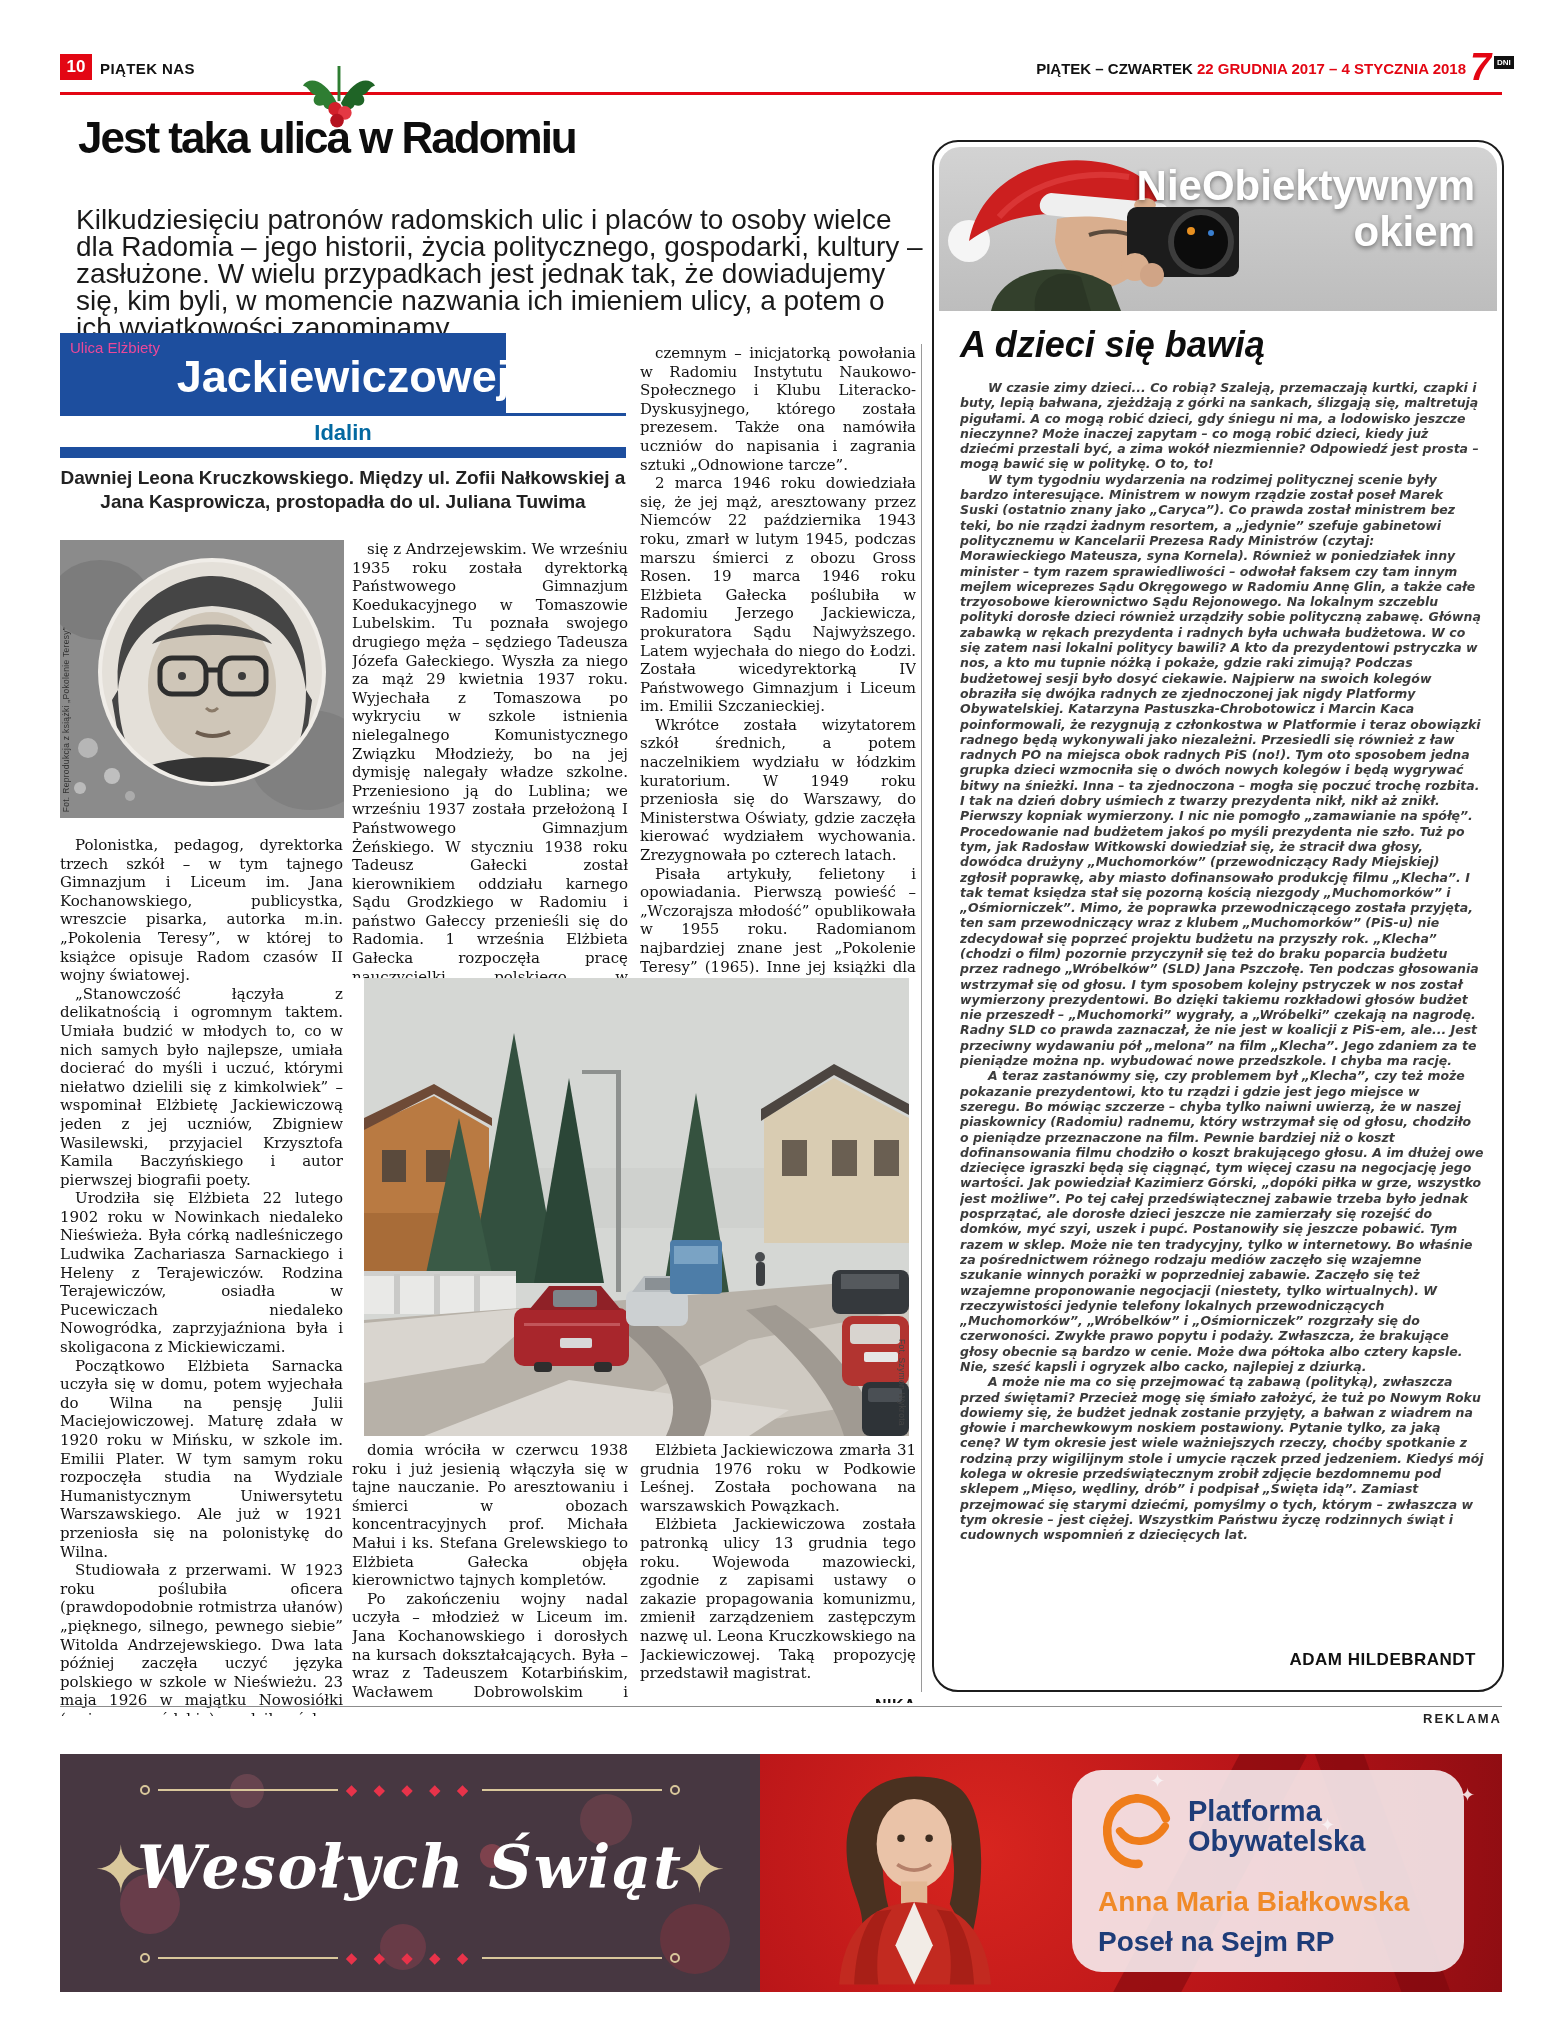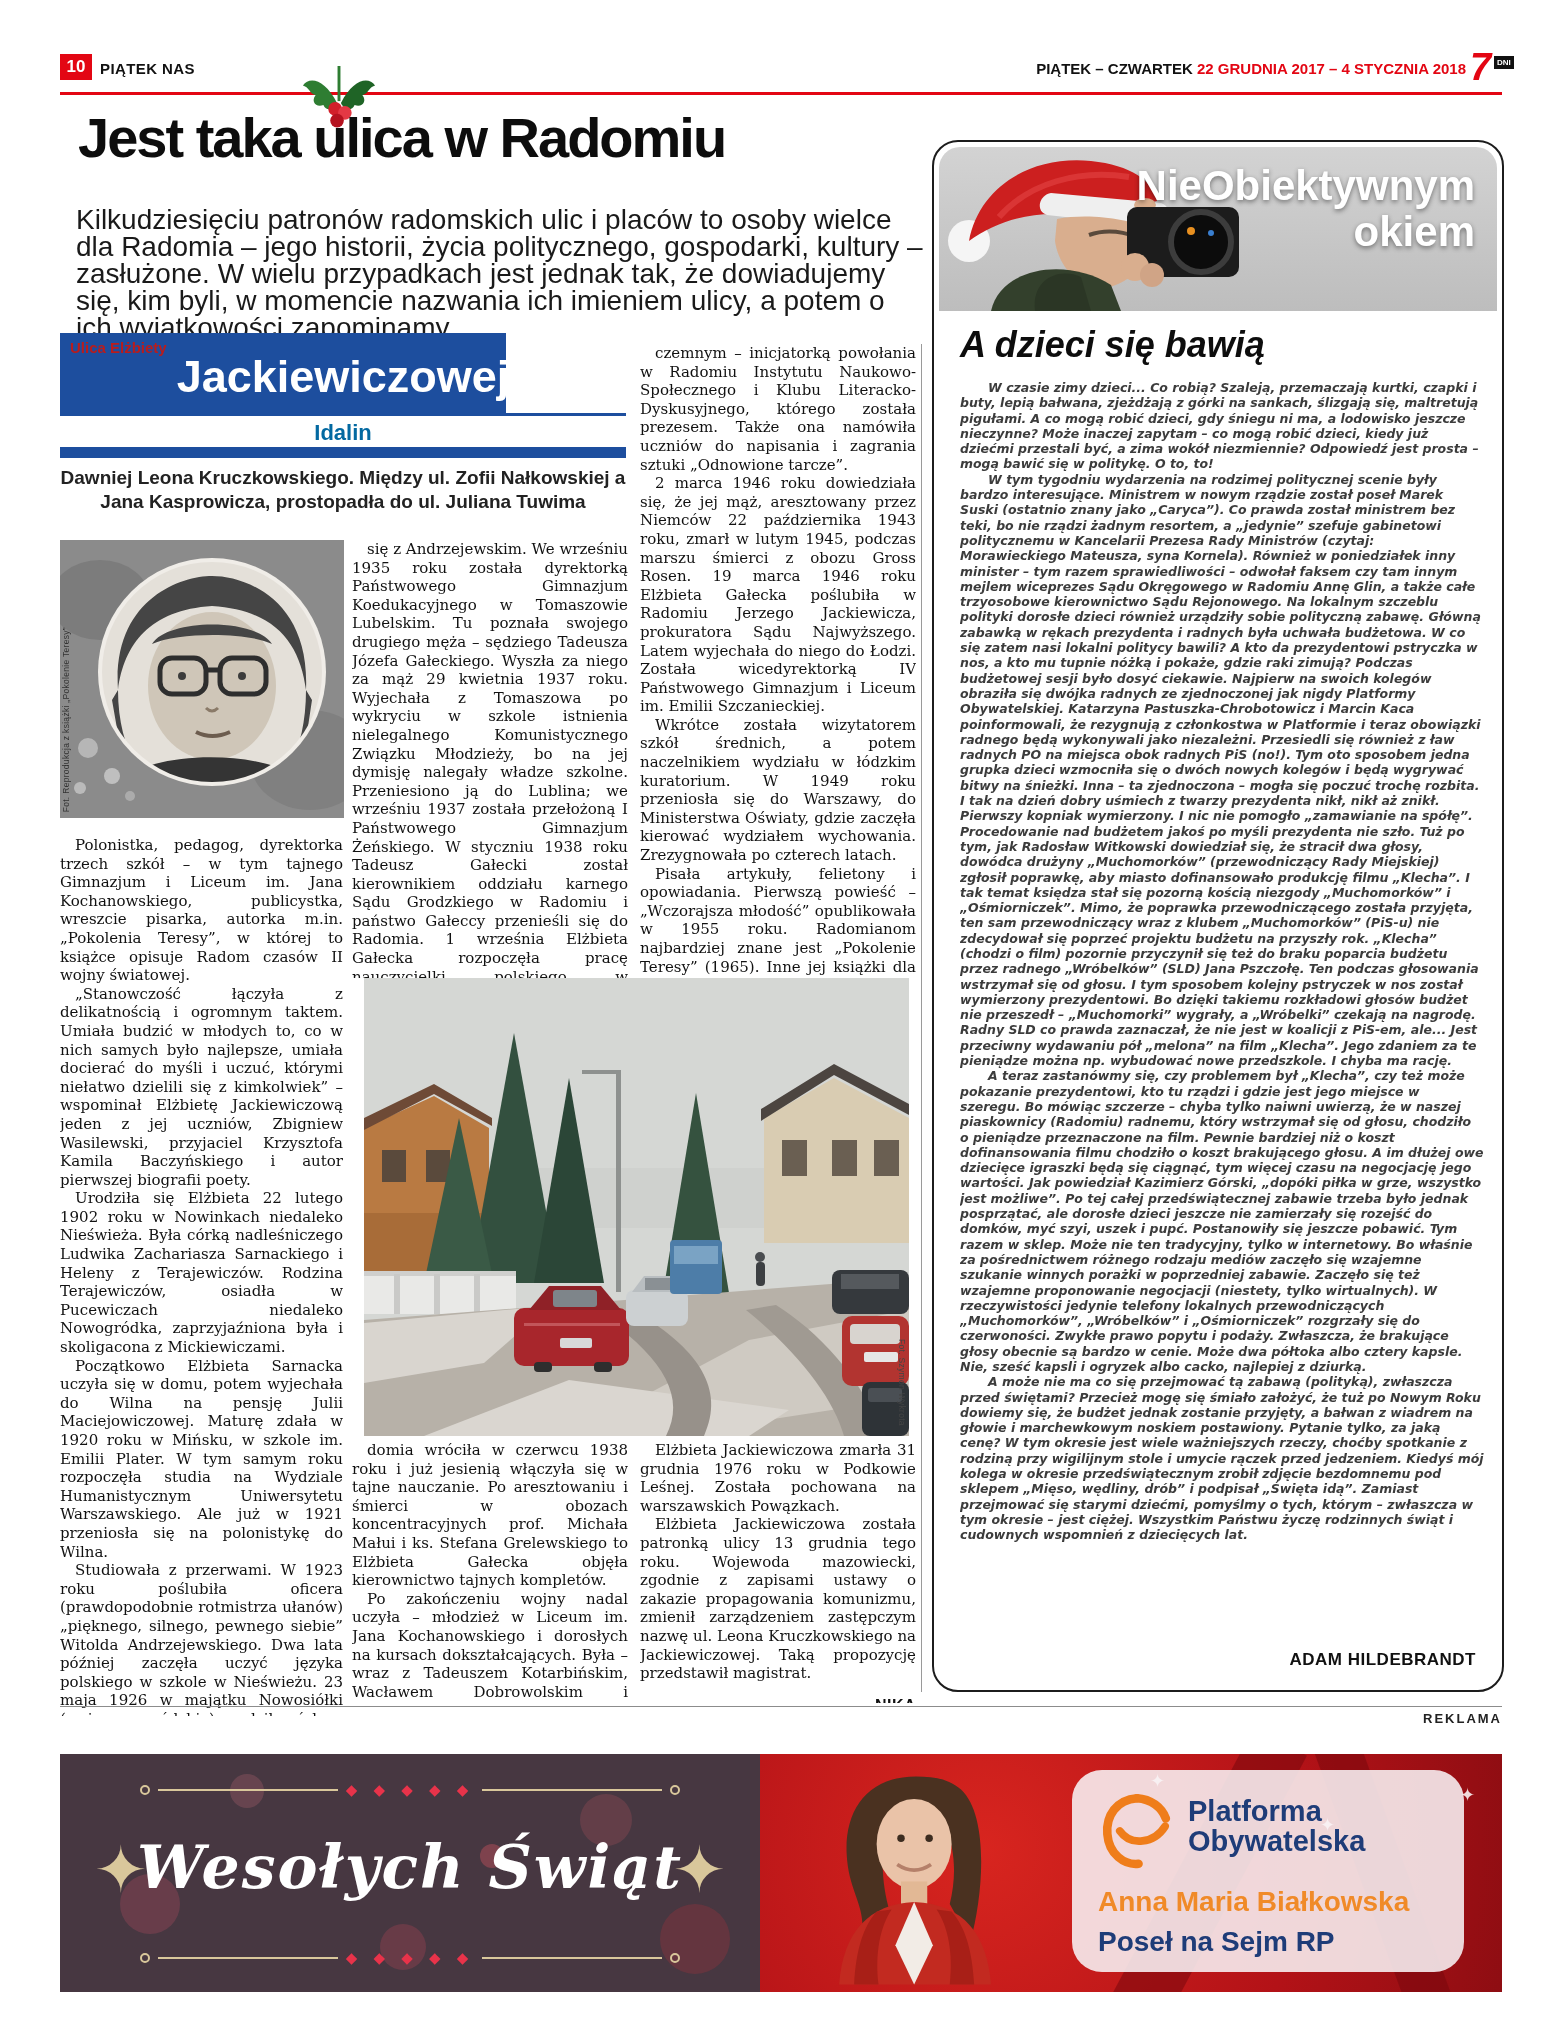--- a/index.html
+++ b/index.html
@@ -13,27 +13,27 @@
   .section-label { position:absolute; left:100px; top:60px; font-size:15px; font-weight:bold; color:#111; letter-spacing:.4px; }
   .redline { position:absolute; left:60px; top:92px; width:1442px; height:3px; background:#e30613; }
   .holly { position:absolute; left:300px; top:64px; width:78px; height:82px; }
   .dateline { position:absolute; right:92px; top:60px; font-size:15px; font-weight:bold; color:#111; text-align:right; }
   .dateline .red { color:#e30613; }
   .logo7 { position:absolute; left:1470px; top:48px; width:56px; height:40px; }
   .logo7 .seven { position:absolute; left:0; top:0; font-size:38px; line-height:38px; font-weight:bold; font-style:italic; color:#e30613; }
   .logo7 .dni { position:absolute; left:24px; top:8px; background:#111; color:#fff; font-size:8px; font-weight:bold; padding:2px 3px; }
 
   
-  .headline { position:absolute; left:78px; top:100px; width:860px; font-size:56px; line-height:76px;
+  .headline { position:absolute; left:78px; top:100px; width:860px; font-size:44px; line-height:76px;
               font-weight:bold; letter-spacing:-2px; color:#0d0d0d; }
   .lead { position:absolute; left:76px; top:206px; width:852px; font-size:28px; line-height:27px; color:#1a1a1a; }
 
   .titleblock { position:absolute; left:60px; top:333px; width:566px; height:126px; }
   .titleblock .bluebg { position:absolute; left:0; top:0; width:446px; height:80px; background:#1d4e9e; }
-  .titleblock .ulica { position:absolute; left:10px; top:6px; color:#b91c1c; font-size:15px; font-weight:bold; }
+  .titleblock .ulica { position:absolute; left:10px; top:6px; color:#ec4899; font-size:15px; font-weight:normal; }
   .titleblock .street { position:absolute; left:0; top:20px; width:100%; text-align:center; color:#fff;
                         font-size:45px; line-height:48px; font-weight:bold; }
   .titleblock .thinrule { position:absolute; left:0; top:80px; width:100%; height:3px; background:#1d4e9e; }
   .titleblock .idalin { position:absolute; left:0; top:87px; width:100%; text-align:center; color:#0369a1;
                         font-size:22px; font-weight:bold; }
   .titleblock .bar { position:absolute; left:0; top:114px; width:100%; height:11px; background:#1d4e9e; }
 
   .subhead { position:absolute; left:60px; top:466px; width:566px; text-align:center; font-size:19px;
              line-height:24px; font-weight:bold; color:#222; }
 

